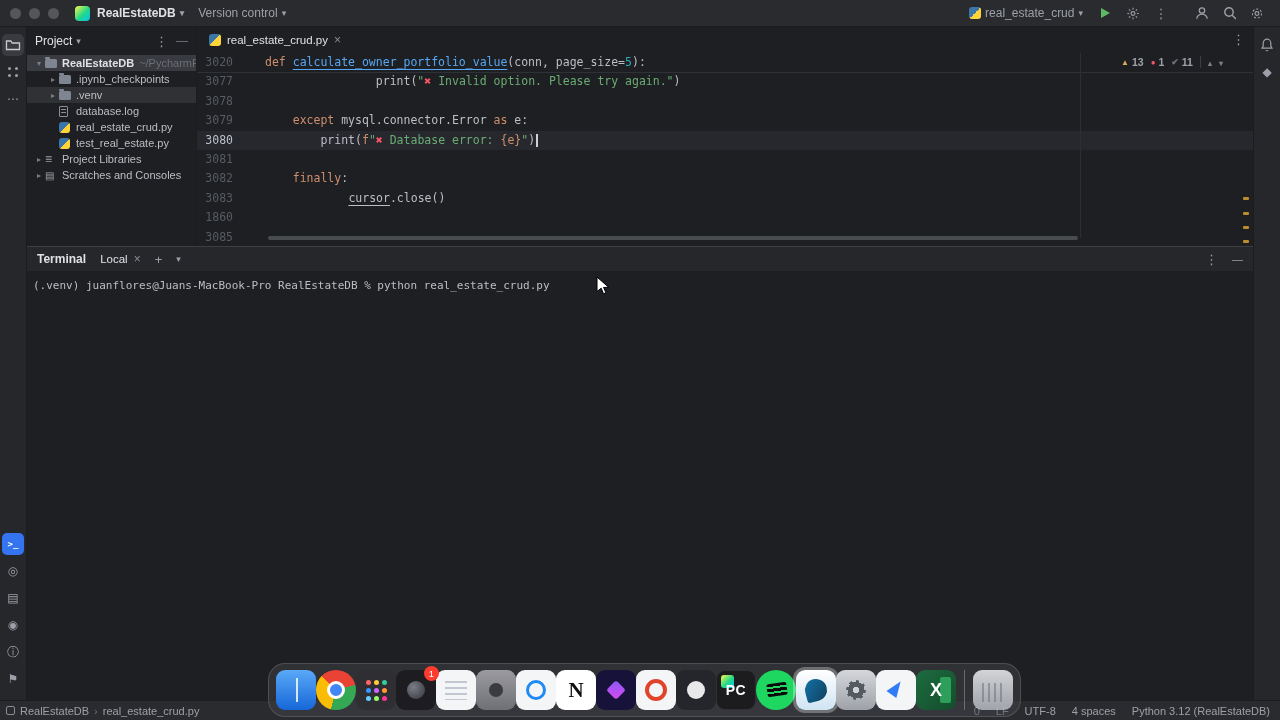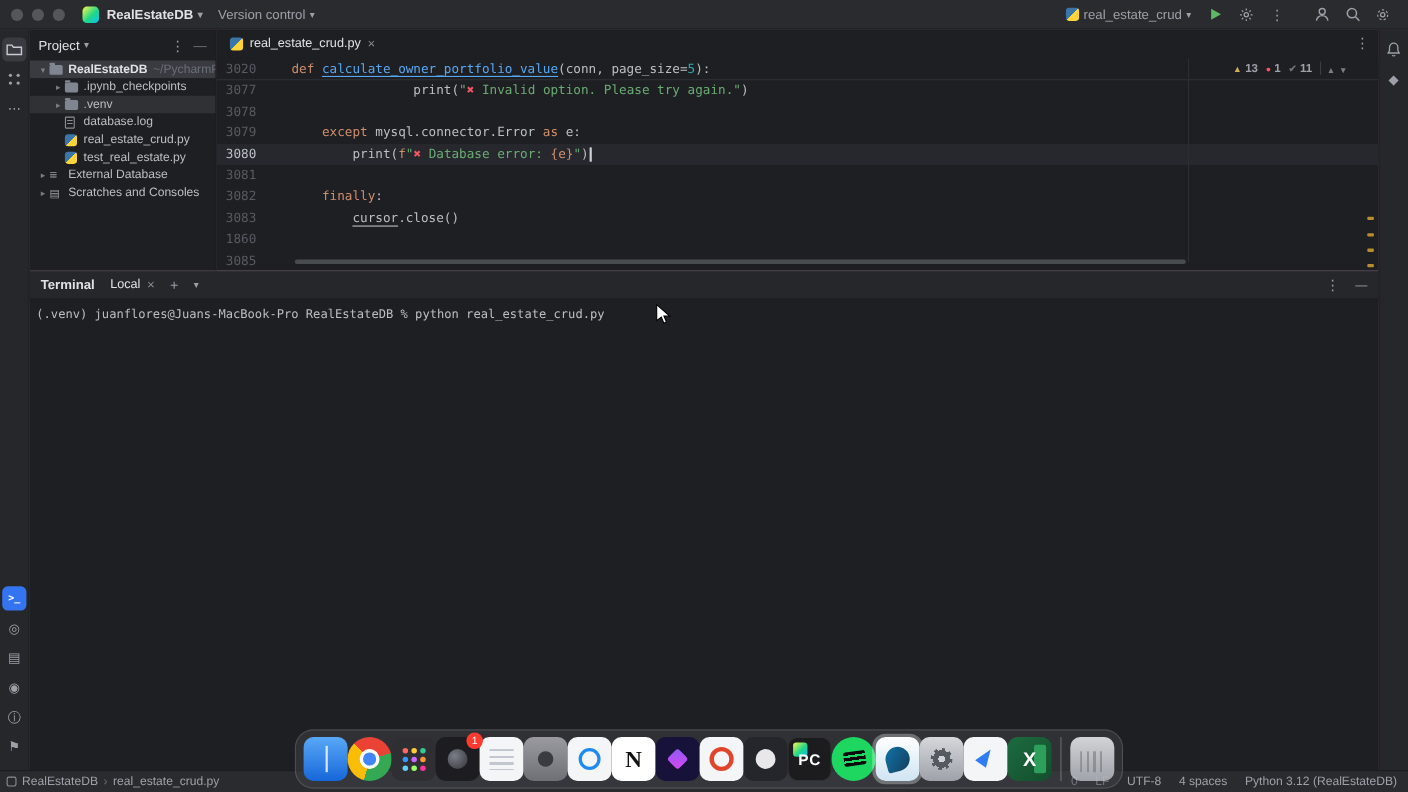--- a/index.html
+++ b/index.html
@@ -1,17 +1,17 @@
 <!DOCTYPE html>
 <html><head>
 <meta charset="utf-8">
 <style>
   html,body{margin:0;padding:0;background:#000;}
   *{box-sizing:border-box;}
-  #app{position:relative;width:1280px;height:720px;overflow:hidden;background:#f9a8d4;
+  #app{position:relative;width:1280px;height:720px;overflow:hidden;background:#7f1d1d;
        font-family:"Liberation Sans",sans-serif;color:#bcbec4;font-size:12px;-webkit-font-smoothing:antialiased;}
 
   
   #titlebar{position:absolute;left:0;top:0;width:1280px;height:27px;background:#2a2b2e;
             border-bottom:1px solid #1b1c1e;display:flex;align-items:center;z-index:4;}
   .traffic{display:flex;gap:8px;margin-left:10px;}
   .tl{width:11px;height:11px;border-radius:50%;background:#55565a;display:inline-block;}
   .app-ic{width:15px;height:15px;border-radius:4px;margin-left:16px;
           background:linear-gradient(135deg,#fcf84a,#21d789 55%,#07c3f2);}
   .tb-btn{display:flex;align-items:center;gap:4px;background:none;border:0;color:#dfe1e5;
@@ -83,21 +83,21 @@
   .code-line.cur{background:#26282e;}
   .ln{flex:0 0 36px;text-align:right;color:#575b62;}
   .code-line.cur .ln{color:#bcc0c7;}
   .code{padding-left:32px;white-space:pre;}
   .tok-kw{color:#cf8e6d;}
   .tok-fn{color:#56a8f5;text-decoration:underline;text-underline-offset:3px;}
   .tok-d{color:#bcbec4;}
   .tok-str{color:#6aab73;}
   .tok-num{color:#2aacb8;}
   .tok-x{color:#f75464;}
-  .tok-du{color:#bcbec4;text-decoration:underline;text-underline-offset:3px;}
+  .tok-du{color:#bcbec4;text-decoration:underline;text-underline-offset:3px;margin-left:28px;}
   .caret{display:inline-block;width:1.5px;height:13px;background:#ced0d6;vertical-align:middle;margin-left:1px;}
   #col-guide{position:absolute;left:883px;top:0;bottom:8px;width:1px;background:#2c2e33;}
   #h-scroll{position:absolute;left:71px;top:183px;height:4px;width:810px;border-radius:2px;
             background:rgba(166,170,175,.32);}
   .stripe-mark{position:absolute;right:4px;width:6px;height:3px;background:#b98c2f;border-radius:1px;}
   #inspections{position:absolute;top:3px;right:30px;display:flex;align-items:flex-end;gap:7px;
                font-size:10.5px;color:#9da0a8;font-family:"Liberation Sans",sans-serif;font-weight:bold;}
   .insp{display:flex;align-items:center;gap:3px;}
   .insp-warn::before{content:"▲";color:#d6ae58;font-size:8px;}
   .insp-err::before{content:"●";color:#f75464;font-size:8px;}
@@ -361,21 +361,21 @@
           <span class="tic">
             <span class="i-pyfile"></span>
           </span>
           <span class="tlabel">test_real_estate.py</span>
         </div>
         <div class="tree-row" style="padding-left: 6px;">
           <span class="tchev chev-right"></span>
           <span class="tic">
             <span class="i-lib"></span>
           </span>
-          <span class="tlabel">External Database</span>
+          <span class="tlabel">Project Libraries</span>
         </div>
         <div class="tree-row" style="padding-left: 6px;">
           <span class="tchev chev-right"></span>
           <span class="tic">
             <span class="i-console"></span>
           </span>
           <span class="tlabel">Scratches and Consoles</span>
         </div>
       </div>
   </div>

